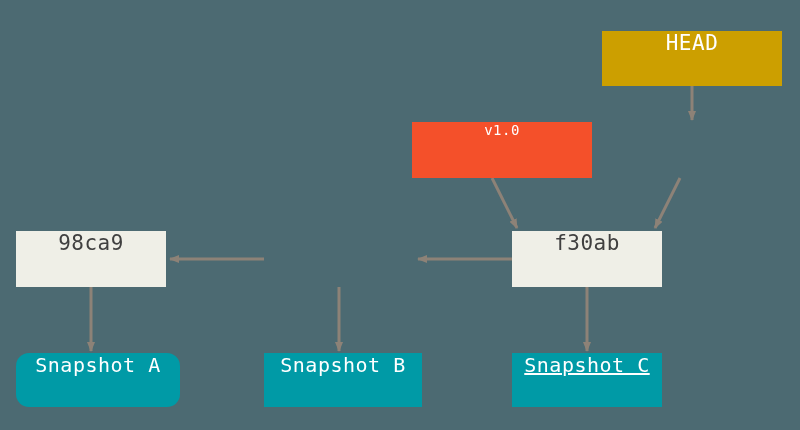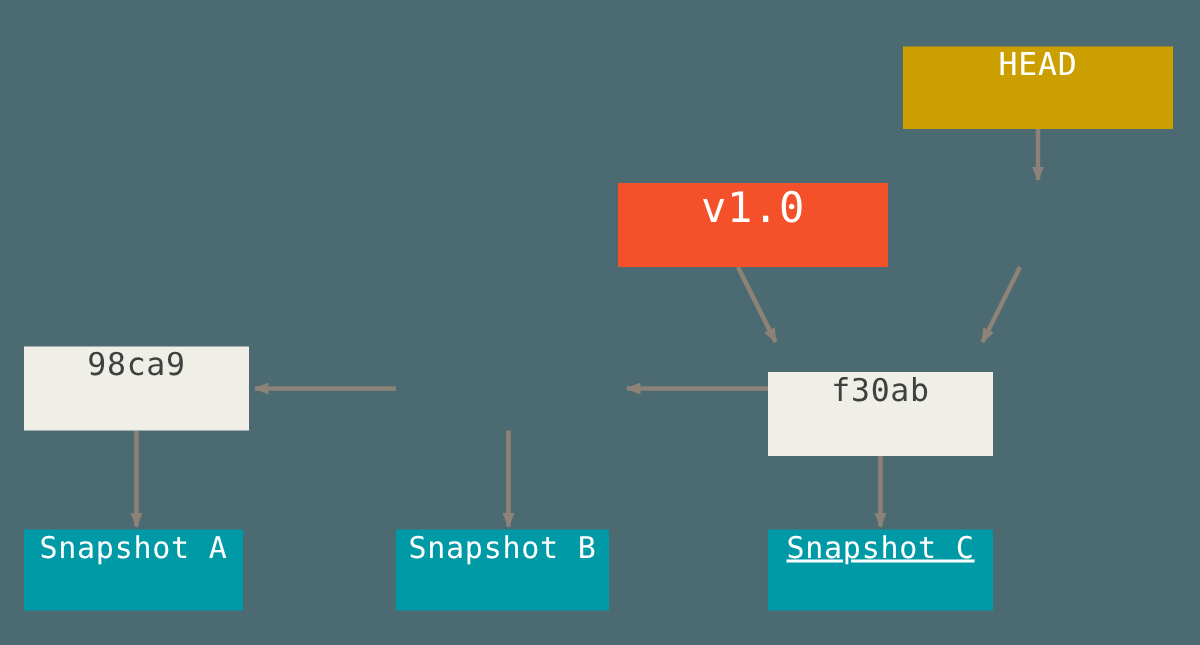--- a/index.html
+++ b/index.html
@@ -37,21 +37,21 @@
     letter-spacing: 0.5px;
   }
   .node-head {
     background: #cc9f00;
     color: #ffffff;
     font-size: 21px;
   }
   .node-ref {
     background: #f4502a;
     color: #ffffff;
-    font-size: 28px;
+    font-size: 14px;
   }
   .node-commit {
     background: #efefe7;
     color: #404040;
     font-size: 21px;
   }
   .node-snapshot {
     background: #009aa6;
     color: #ffffff;
     font-size: 20px;
@@ -93,29 +93,29 @@
   <div class="node node-ref" style="left:412px; top:122px; width:180px; height:56px;">
     <span>v1.0</span>
   </div>
 
 
   <div class="node node-commit" style="left:16px; top:231px; width:150px; height:56px;">
     <span>98ca9</span>
   </div>
 
 
-  <div class="node node-commit" style="left:512px; top:248px; width:150px; height:56px;">
+  <div class="node node-commit" style="left:512px; top:231px; width:150px; height:56px;">
     <span>f30ab</span>
   </div>
 
-  <div class="node node-snapshot" style="left:16px; top:353px; width:146px; height:54px;">
+  <div class="node node-snapshot" style="left:16px; top:353px; width:164px; height:54px;border-radius:13px;">
     <span>Snapshot A</span>
   </div>
 
-  <div class="node node-snapshot" style="left:264px; top:353px; width:142px; height:54px;">
+  <div class="node node-snapshot" style="left:264px; top:353px; width:158px; height:54px;">
     <span>Snapshot B</span>
   </div>
 
   <div class="node node-snapshot" style="left:512px; top:353px; width:150px; height:54px;text-decoration:underline;">
     <span>Snapshot C</span>
   </div>
 
 </div>
 
 </body></html>

